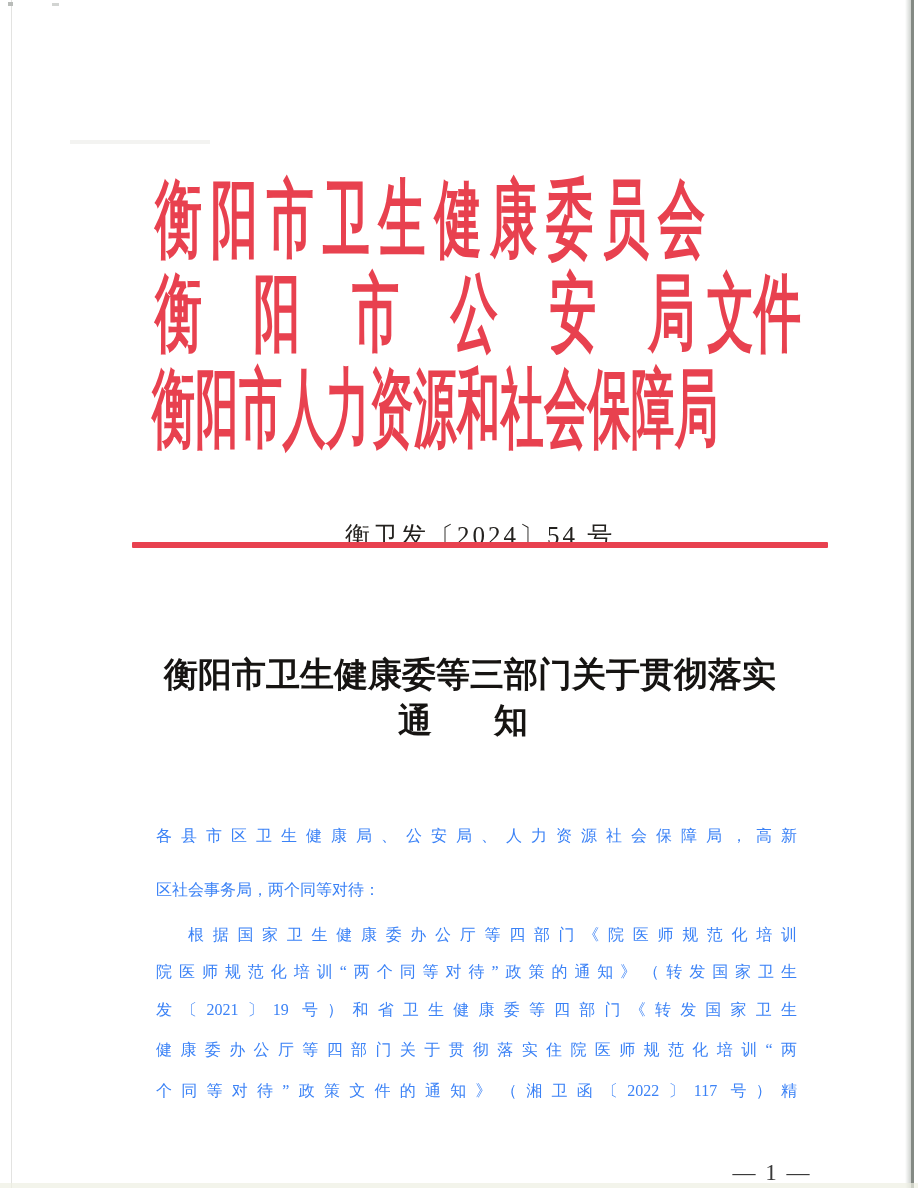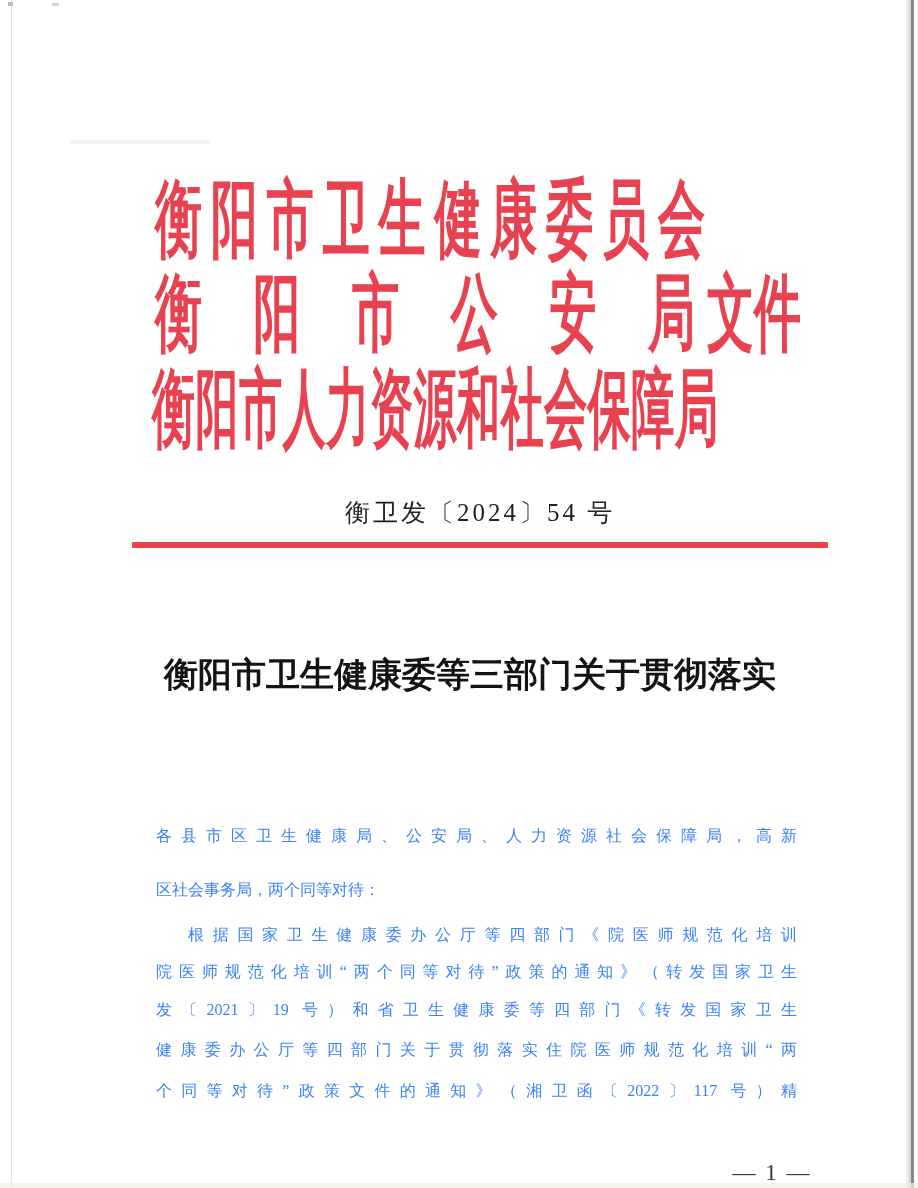--- a/index.html
+++ b/index.html
@@ -55,21 +55,21 @@
   }
   .agency-1 { left: 155px; top: 178px; width: 550px; font-size: 47px; }
   .agency-2 { left: 155px; top: 272px; width: 646px; font-size: 47px; }
   .agency-2-main { width: 540px; display: flex; justify-content: space-between; }
   .agency-2-suffix { display: flex; }
   .agency-3 { left: 152px; top: 366px; width: 566px; font-size: 43px; }
   .agency-3 span { transform: scaleY(2.0); }
 
   
   .doc-number {
-    position: absolute; left: 132px; top: 498px; width: 696px;
+    position: absolute; left: 132px; top: 521px; width: 696px;
     text-align: center;
     font-size: 25px; color: #24221f;
     letter-spacing: 3px;
     line-height: 1.2;
   }
   .red-divider {
     position: absolute; left: 132px; top: 542px; width: 696px; height: 6px;
     background: var(--red, #e8414f);
     border-radius: 1px;
   }
@@ -166,20 +166,21 @@
       <span>障</span>
       <span>局</span>
     </div>
 
   <div class="doc-number">衡卫发〔2024〕54 号</div>
 
   <div class="red-divider"></div>
 
   <div class="doc-title">
     <div class="t1">衡阳市卫生健康委等三部门关于贯彻落实</div>
+    <div class="t3">通　知</div>
   </div>
 
   <div>
     <div class="body-line bl0">各县市区卫生健康局、公安局、人力资源社会保障局，高新</div>
     <div class="body-line bl1">区社会事务局，两个同等对待：</div>
     <div class="body-line bl2">根据国家卫生健康委办公厅等四部门《院医师规范化培训</div>
     <div class="body-line bl3">院医师规范化培训“两个同等对待”政策的通知》（转发国家卫生</div>
     <div class="body-line bl4">发〔2021〕19 号）和省卫生健康委等四部门《转发国家卫生</div>
     <div class="body-line bl5">健康委办公厅等四部门关于贯彻落实住院医师规范化培训“两</div>
     <div class="body-line bl6">个同等对待”政策文件的通知》（湘卫函〔2022〕117 号）精</div>

